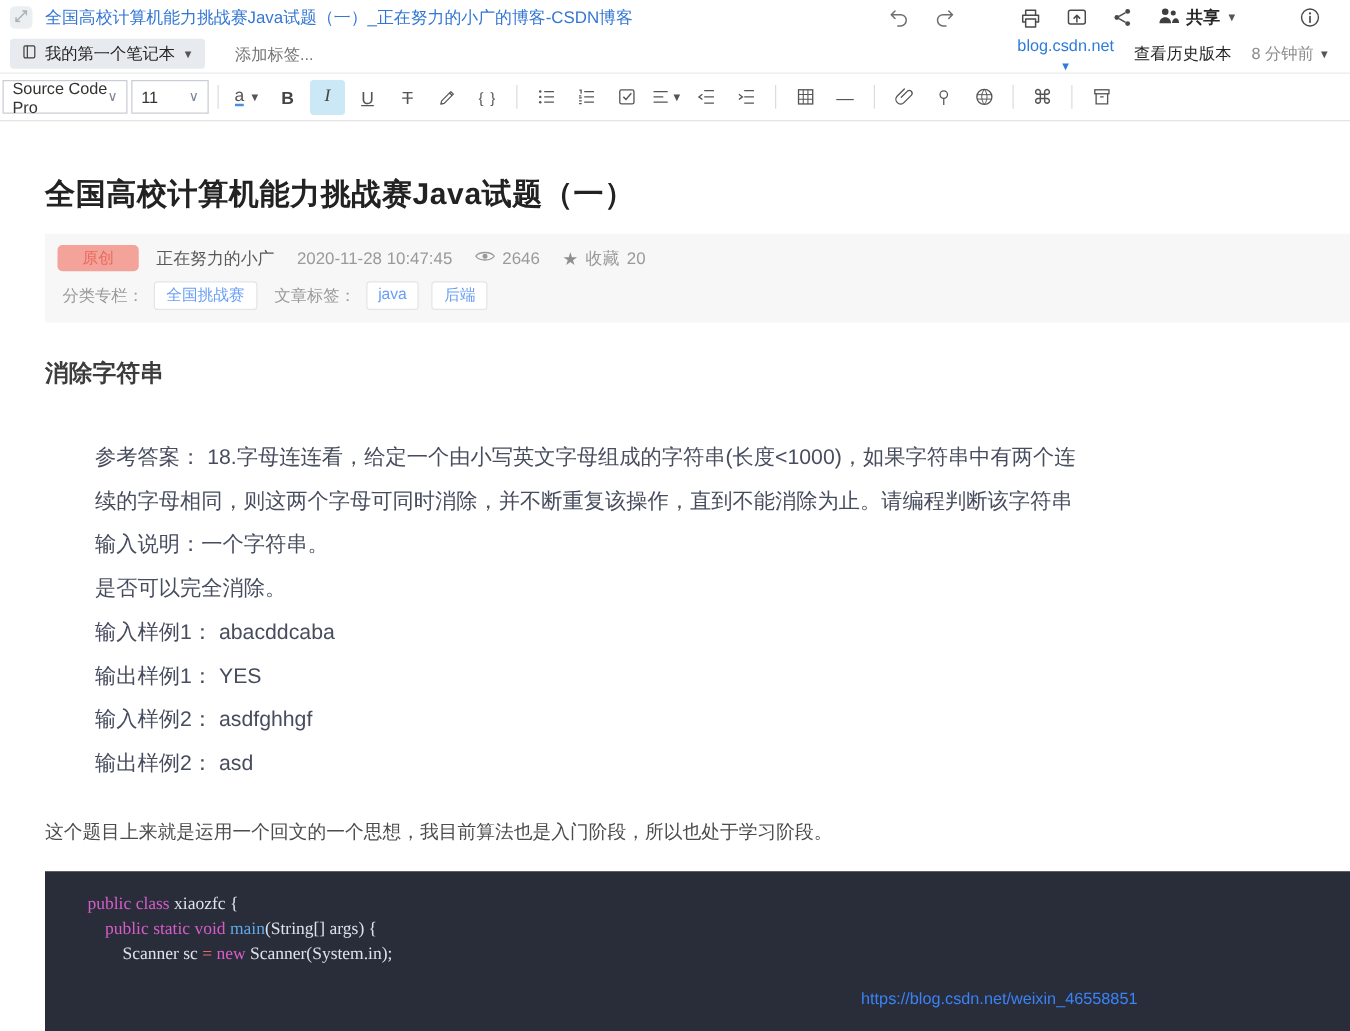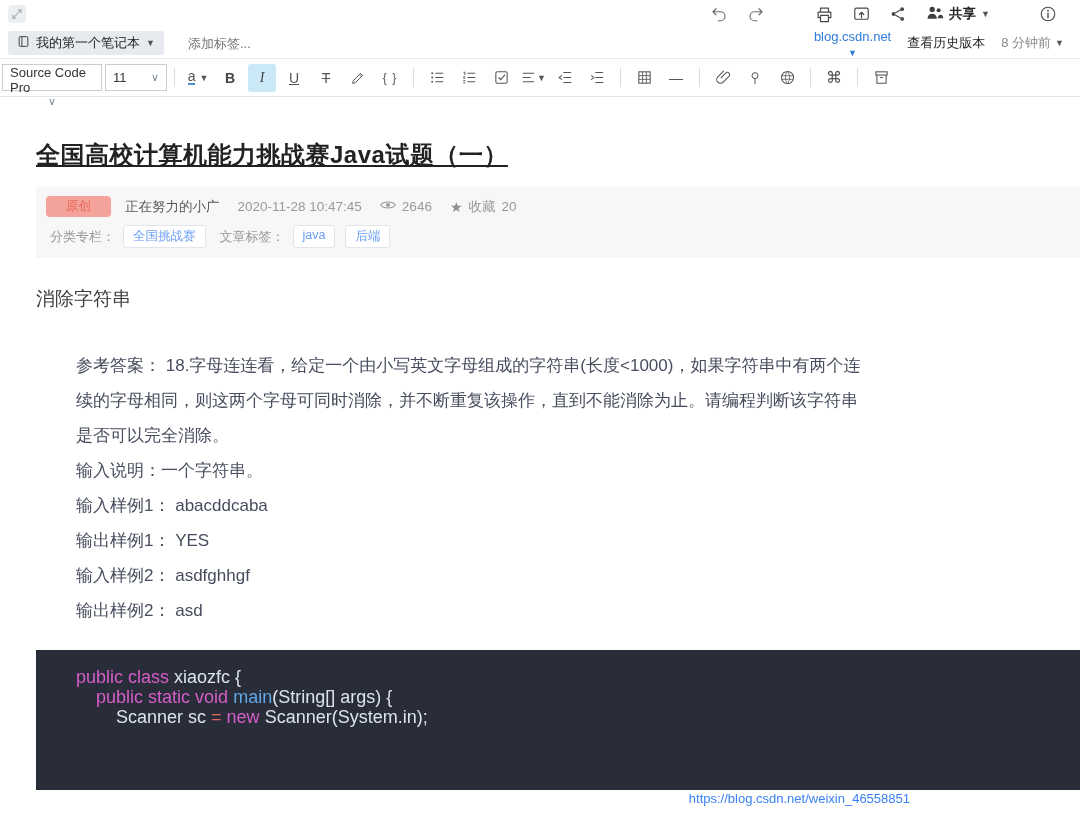--- a/index.html
+++ b/index.html
@@ -24,74 +24,75 @@
   .notebook-chip { display:flex; align-items:center; gap:6px; background:#e7eaee; border-radius:3px; padding:3px 9px; font-size:13px; color:#262626; }
   .tag-input { border:none; outline:none; font-size:13px; color:#9b9b9b; margin-left:24px; background:transparent; width:180px; font-family:inherit; }
   .metabar-right { margin-left:auto; display:flex; align-items:center; gap:16px; font-size:13px; }
   .source-link { color:#2f7bd9; display:flex; align-items:center; gap:4px;flex-direction:column; }
   .history-link { color:#262626; }
   .saved-time { color:#8c8c8c; display:flex; align-items:center; gap:4px; }
 
   
   .toolbar { display:flex; align-items:center; height:38px; padding:0 6px 0 2px; border-bottom:1px solid #e4e4e4; }
   .select-box { display:flex; align-items:center; justify-content:space-between; border:1px solid #c9ced4; background:#fff; height:27px; padding:0 7px; font-size:13px; color:#333; }
-  .font-select { width:100px;flex-direction:column; }
+  .font-select { width:100px; }
   .size-select { width:62px; margin-left:3px; }
   .chev { color:#7a8694; font-size:11px; }
   .tool-btn { min-width:28px; height:28px; display:flex; align-items:center; justify-content:center; margin:0 2px; color:#555; font-size:14px; border-radius:3px; }
   .tool-btn svg { display:block; }
   .tool-btn.active { background:#cbe8f6; }
   .t-bold { font-weight:bold; color:#444; }
   .t-italic { font-style:italic; font-family:"Liberation Serif",serif; color:#444; }
   .t-underline { text-decoration:underline; color:#555; }
   .t-strike { text-decoration:line-through; color:#555; }
   .t-colora { font-size:14px; color:#555; border-bottom:2px solid #4a90d9; line-height:13px; }
   .t-code { font-size:12px; letter-spacing:1px; color:#555; }
   .t-cmd { font-size:16px; color:#555; }
   .sep { width:1px; height:19px; background:#d9dde2; margin:0 7px; }
 
   
   .content { position:relative; padding:0 0 0 36px; }
-  .article-title { font-size:24px; font-weight:bold; color:#222; margin-top:42px; letter-spacing:0.5px;text-decoration:underline; }
+  .article-title { font-size:24px; font-weight:bold; color:#222; margin-top:42px; letter-spacing:0.5px; }
   .article-meta { background:#f7f7f8; margin-top:16px; margin-right:0; padding:9px 14px 10px; font-size:13.5px; }
   .meta-row1 { display:flex; align-items:center; gap:10px; }
   .badge-original { background:#f4a39b; color:#e8695c; font-size:12.5px; padding:2px 20px; border-radius:4px; margin-left:-4px; }
   .meta-author { color:#595959; margin-left:4px; }
   .meta-date { color:#9a9a9a; margin-left:8px; }
   .meta-views, .meta-fav { color:#9a9a9a; display:flex; align-items:center; gap:6px; margin-left:8px; }
   .star-icon { color:#8f8f8f; font-size:14px; }
   .meta-row2 { display:flex; align-items:center; gap:8px; margin-top:8px; color:#999; font-size:13px; }
   .chip { background:#fff; border:1px solid #e3e5e9; border-radius:3px; color:#6a9ef5; padding:2px 9px; font-size:12.5px; }
-  .section-heading { font-size:19px; font-weight:normal; color:#3d3d3d; margin-top:28px; }
+  .section-heading { font-size:19px; font-weight:bold; color:#3d3d3d; margin-top:28px; }
 
   .problem-block { margin-top:36px; padding-left:40px; position:relative; width:855px; }
   .p-line { font-size:17px; line-height:35px; color:#474d5e; white-space:nowrap; }
   .watermark { position:absolute; top:652px; right:170px; font-size:13px; color:#3b82f6; }
 
   .commentary { margin-top:28px; font-size:15px; color:#4c4c4c; }
 
   .code-block { margin-top:22px; margin-left:0; margin-right:-0px; background:#282d39; padding:17px 20px 40px; width:1044px; min-height:140px; }
-  .code-line { font-family:Liberation Sans, sans-serif; font-size:18px; line-height:20px; color:#dde3ec; white-space:pre; }
+  .code-line { font-family:Liberation Serif, serif; font-size:14px; line-height:20px; color:#dde3ec; white-space:pre; }
   .code-line .kw { color:#d65dc8; }
   .code-line .fn { color:#61a8e8; }
   .code-line .op { color:#e0695f; }
 </style>
 </head>
 <body>
 
 <div class="page">
 
   <div class="titlebar">
     <div class="expand-btn">
       <span>
         <svg width="10" height="10" viewBox="0 0 12 12">
             <path d="M1 11 L11 1 M7 1 h4 v4 M5 11 H1 V7" stroke="#a9b0b8" stroke-width="1.4" fill="none"></path>
           </svg>
       </span>
     </div>
+    <a class="note-title" href="#">全国高校计算机能力挑战赛Java试题（一）_正在努力的小广的博客-CSDN博客</a>
     <div class="titlebar-right">
       <span class="tb-icon undo-redo">
         <svg width="18" height="18" viewBox="0 0 24 24">
             <path d="M8 5 L4 9 L8 13 M4 9 h10 a6 6 0 0 1 0 12 h-3" stroke="#6e6e6e" stroke-width="1.6" fill="none" stroke-linecap="round" stroke-linejoin="round"></path>
           </svg>
       </span>
       <span class="tb-icon undo-redo">
         <svg width="18" height="18" viewBox="0 0 24 24">
             <path d="M16 5 L20 9 L16 13 M20 9 h-10 a6 6 0 0 0 0 12 h3" stroke="#6e6e6e" stroke-width="1.6" fill="none" stroke-linecap="round" stroke-linejoin="round"></path>
           </svg>
@@ -293,28 +294,29 @@
             <span class="chip">后端</span>
           </span>
       </div>
     </div>
 
     <h2 class="section-heading">消除字符串</h2>
 
     <div class="problem-block">
         <div class="p-line">参考答案： 18.字母连连看，给定一个由小写英文字母组成的字符串(长度&lt;1000)，如果字符串中有两个连</div>
         <div class="p-line">续的字母相同，则这两个字母可同时消除，并不断重复该操作，直到不能消除为止。请编程判断该字符串</div>
+        <div class="p-line">输入说明：一个字符串。</div>
         <div class="p-line">是否可以完全消除。</div>
-        <div class="p-line">输入说明：一个字符串。</div>
         <div class="p-line">输入样例1： abacddcaba</div>
         <div class="p-line">输出样例1： YES</div>
         <div class="p-line">输入样例2： asdfghhgf</div>
         <div class="p-line">输出样例2： asd</div>
       </div>
 
+    <div class="commentary">这个题目上来就是运用一个回文的一个思想，我目前算法也是入门阶段，所以也处于学习阶段。</div>
 
     <div class="code-block">
         <div class="code-line"><span>    </span><span class="kw">public</span><span> </span><span class="kw">class</span><span> xiaozfc {</span></div>
         <div class="code-line"><span>        </span><span class="kw">public</span><span> </span><span class="kw">static</span><span> </span><span class="kw">void</span><span> </span><span class="fn">main</span><span>(String[] args) {</span></div>
         <div class="code-line"><span>            Scanner sc </span><span class="op">=</span><span> </span><span class="kw">new</span><span> Scanner(System.in);</span></div>
       </div>
 
     <div class="watermark">https://blog.csdn.net/weixin_46558851</div>
   </div>
 

